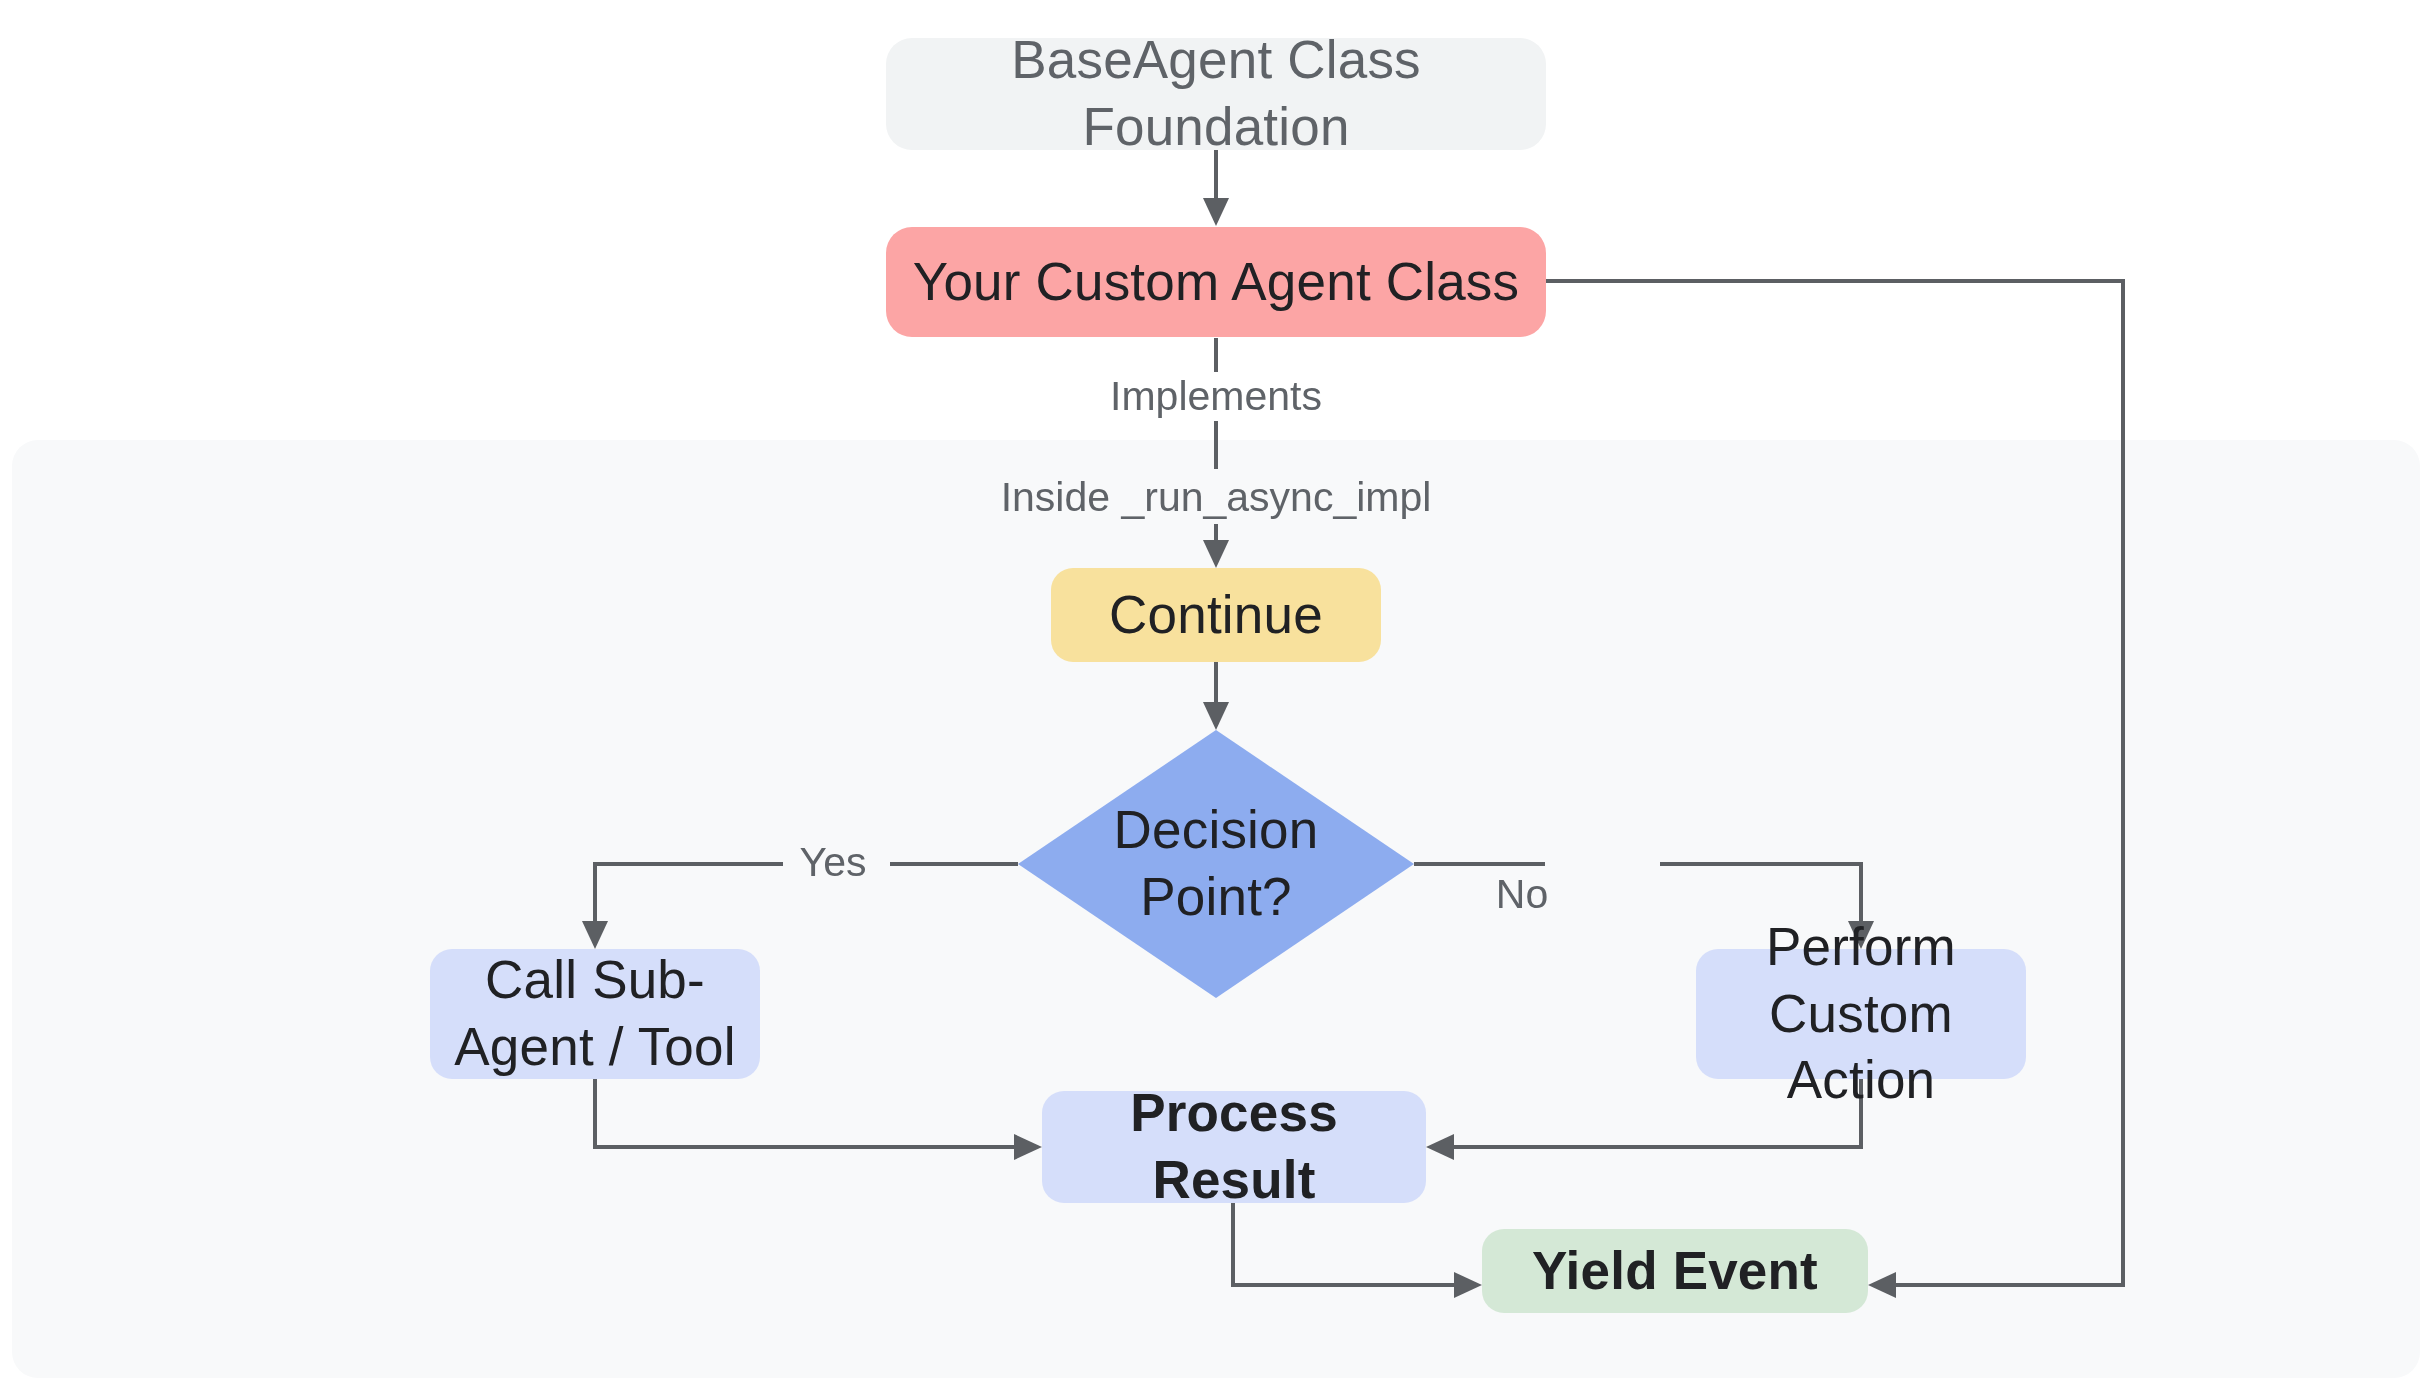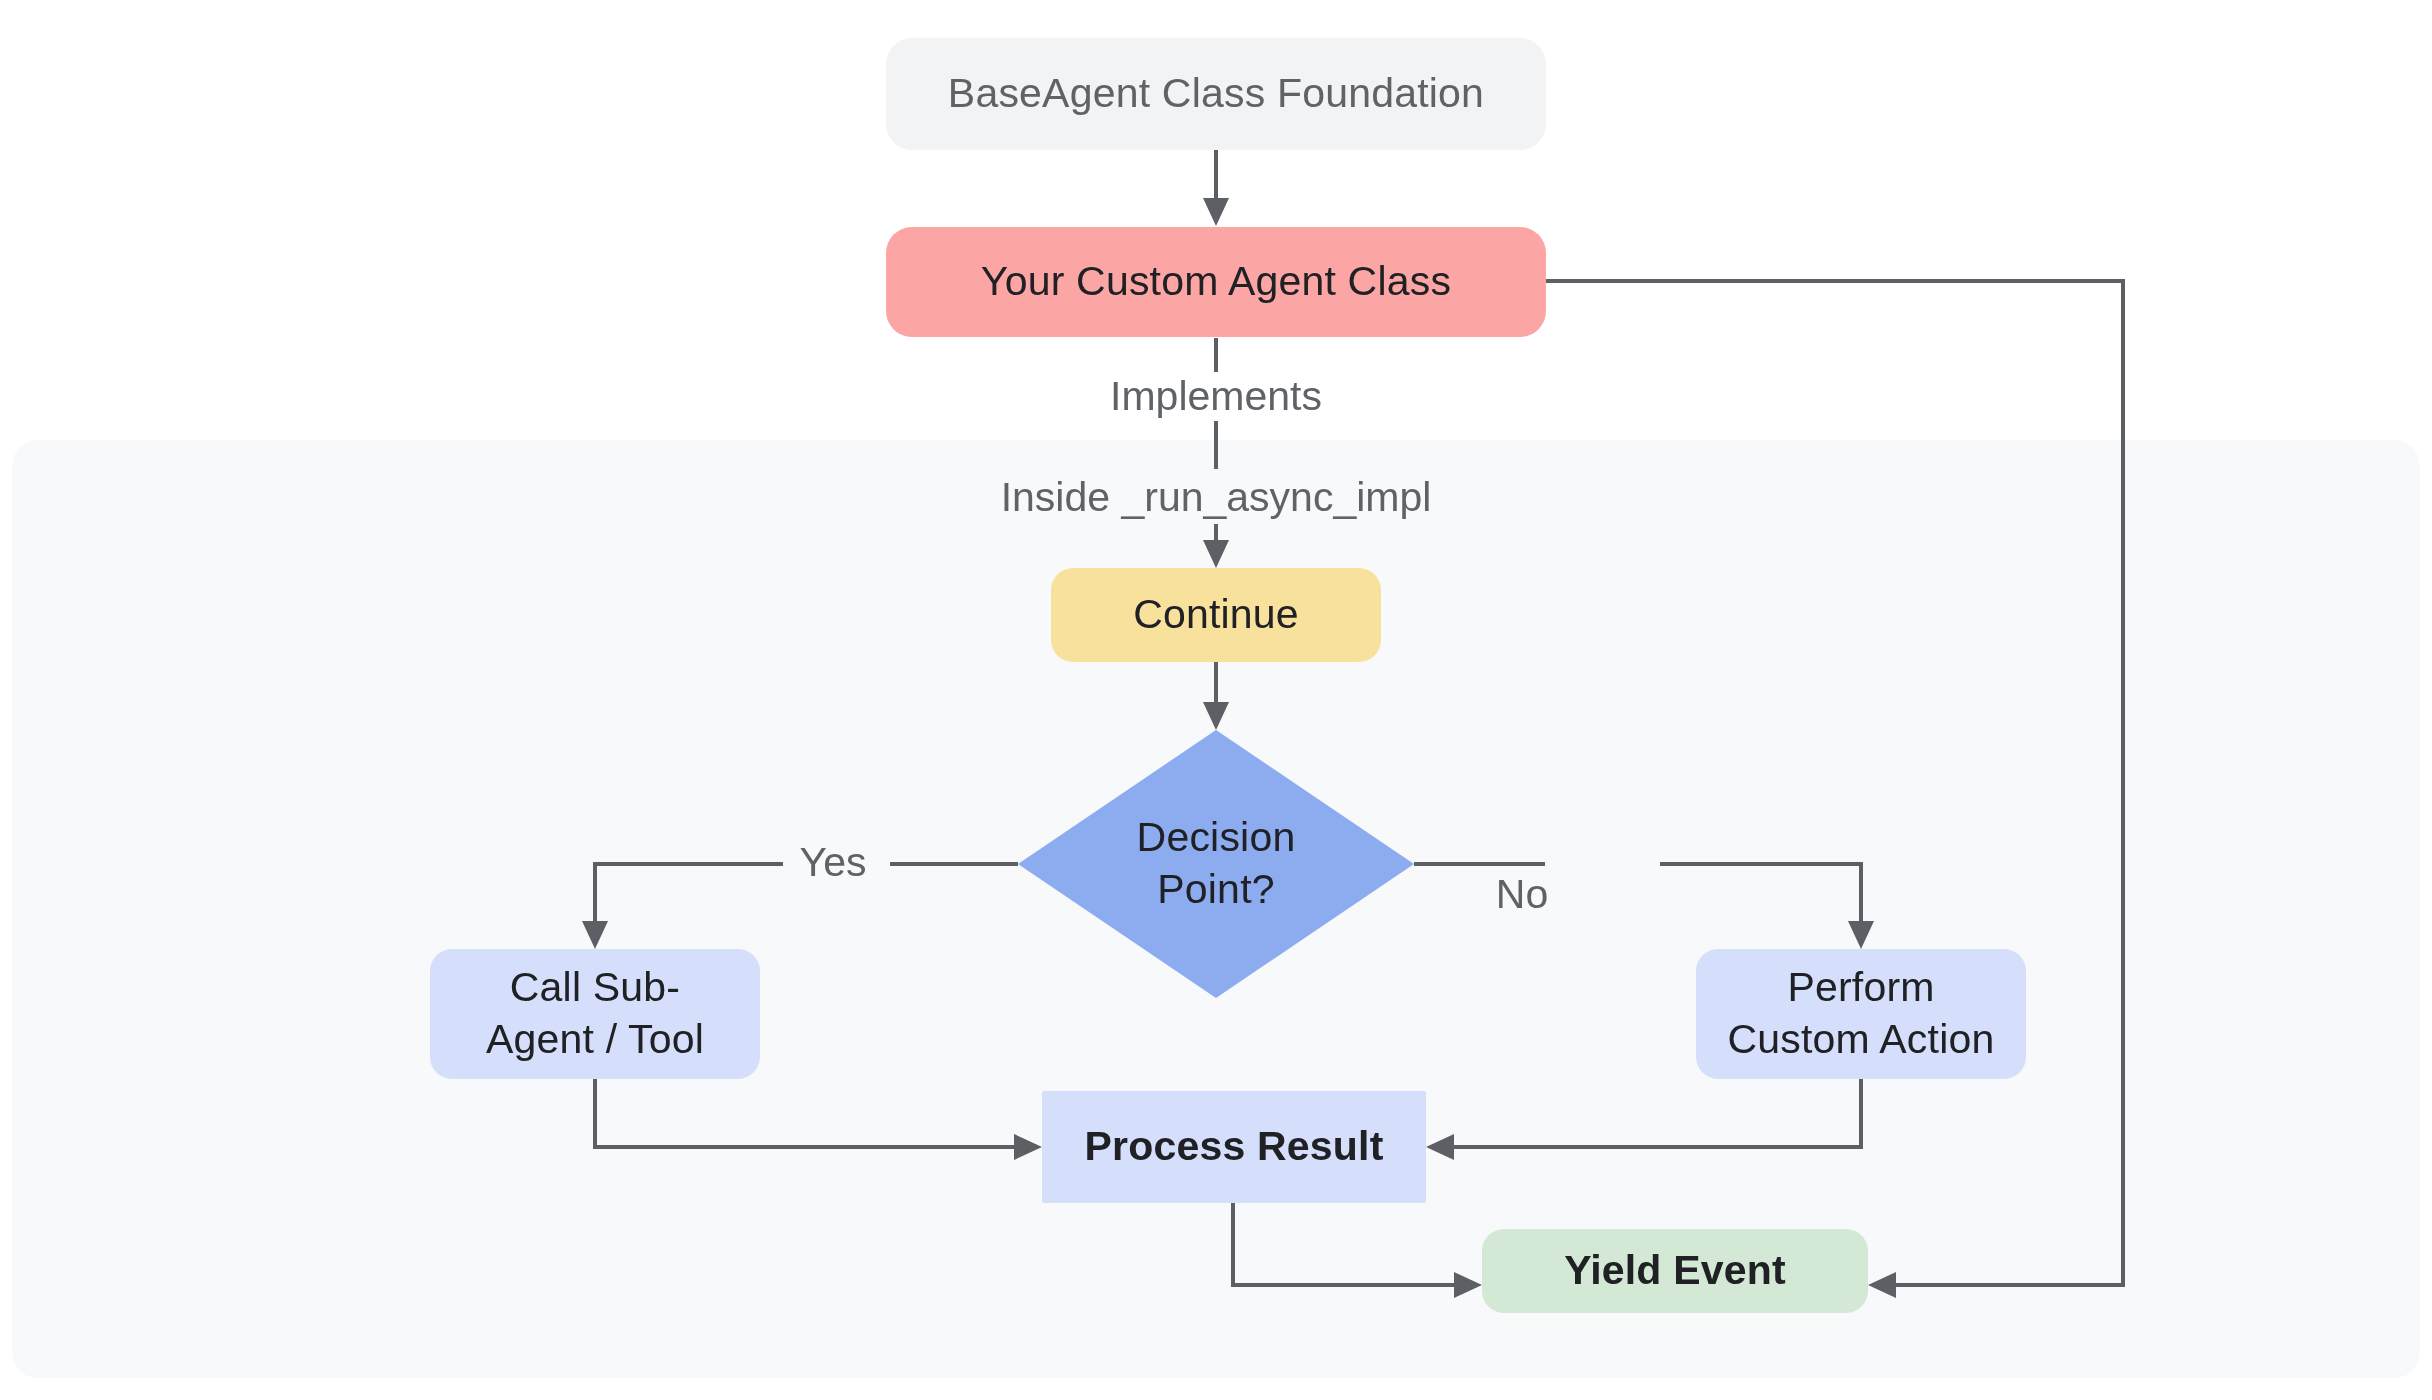--- a/index.html
+++ b/index.html
@@ -40,32 +40,32 @@
     fill: #5c5f63;
     stroke: none;
   }
   .node {
     position: absolute;
     display: flex;
     flex-direction: column;
     align-items: center;
     justify-content: center;
     text-align: center;
-    font-size: 41px;
+    font-size: 53px;
     line-height: 1.26;
     color: #202124;
     border-radius: 26px;
     letter-spacing: 0.2px;
   }
   .node-base      { left: 886px;  top: 38px;   width: 660px; height: 112px; }
   .node-custom    { left: 886px;  top: 227px;  width: 660px; height: 110px; }
   .node-continue  { left: 1051px; top: 568px;  width: 330px; height: 94px;  border-radius: 22px; }
   .node-call      { left: 430px;  top: 949px;  width: 330px; height: 130px; border-radius: 22px; }
   .node-perform   { left: 1696px; top: 949px;  width: 330px; height: 130px; border-radius: 22px; }
-  .node-process   { left: 1042px; top: 1091px; width: 384px; height: 112px; border-radius: 2px; font-weight: 700; }
+  .node-process   { left: 1042px; top: 1091px; width: 384px; height: 112px; border-radius: 22px; font-weight: 700; }
   .node-yield     { left: 1482px; top: 1229px; width: 386px; height: 84px; border-radius: 22px; font-weight: 700; }
   .node-decision {
     left: 1018px; top: 730px; width: 396px; height: 268px;
     border-radius: 0;
     clip-path: polygon(50% 0%, 100% 50%, 50% 100%, 0% 50%);
   }
   .edge-label {
     position: absolute;
     transform: translate(-50%, -50%);
     font-size: 41px;

